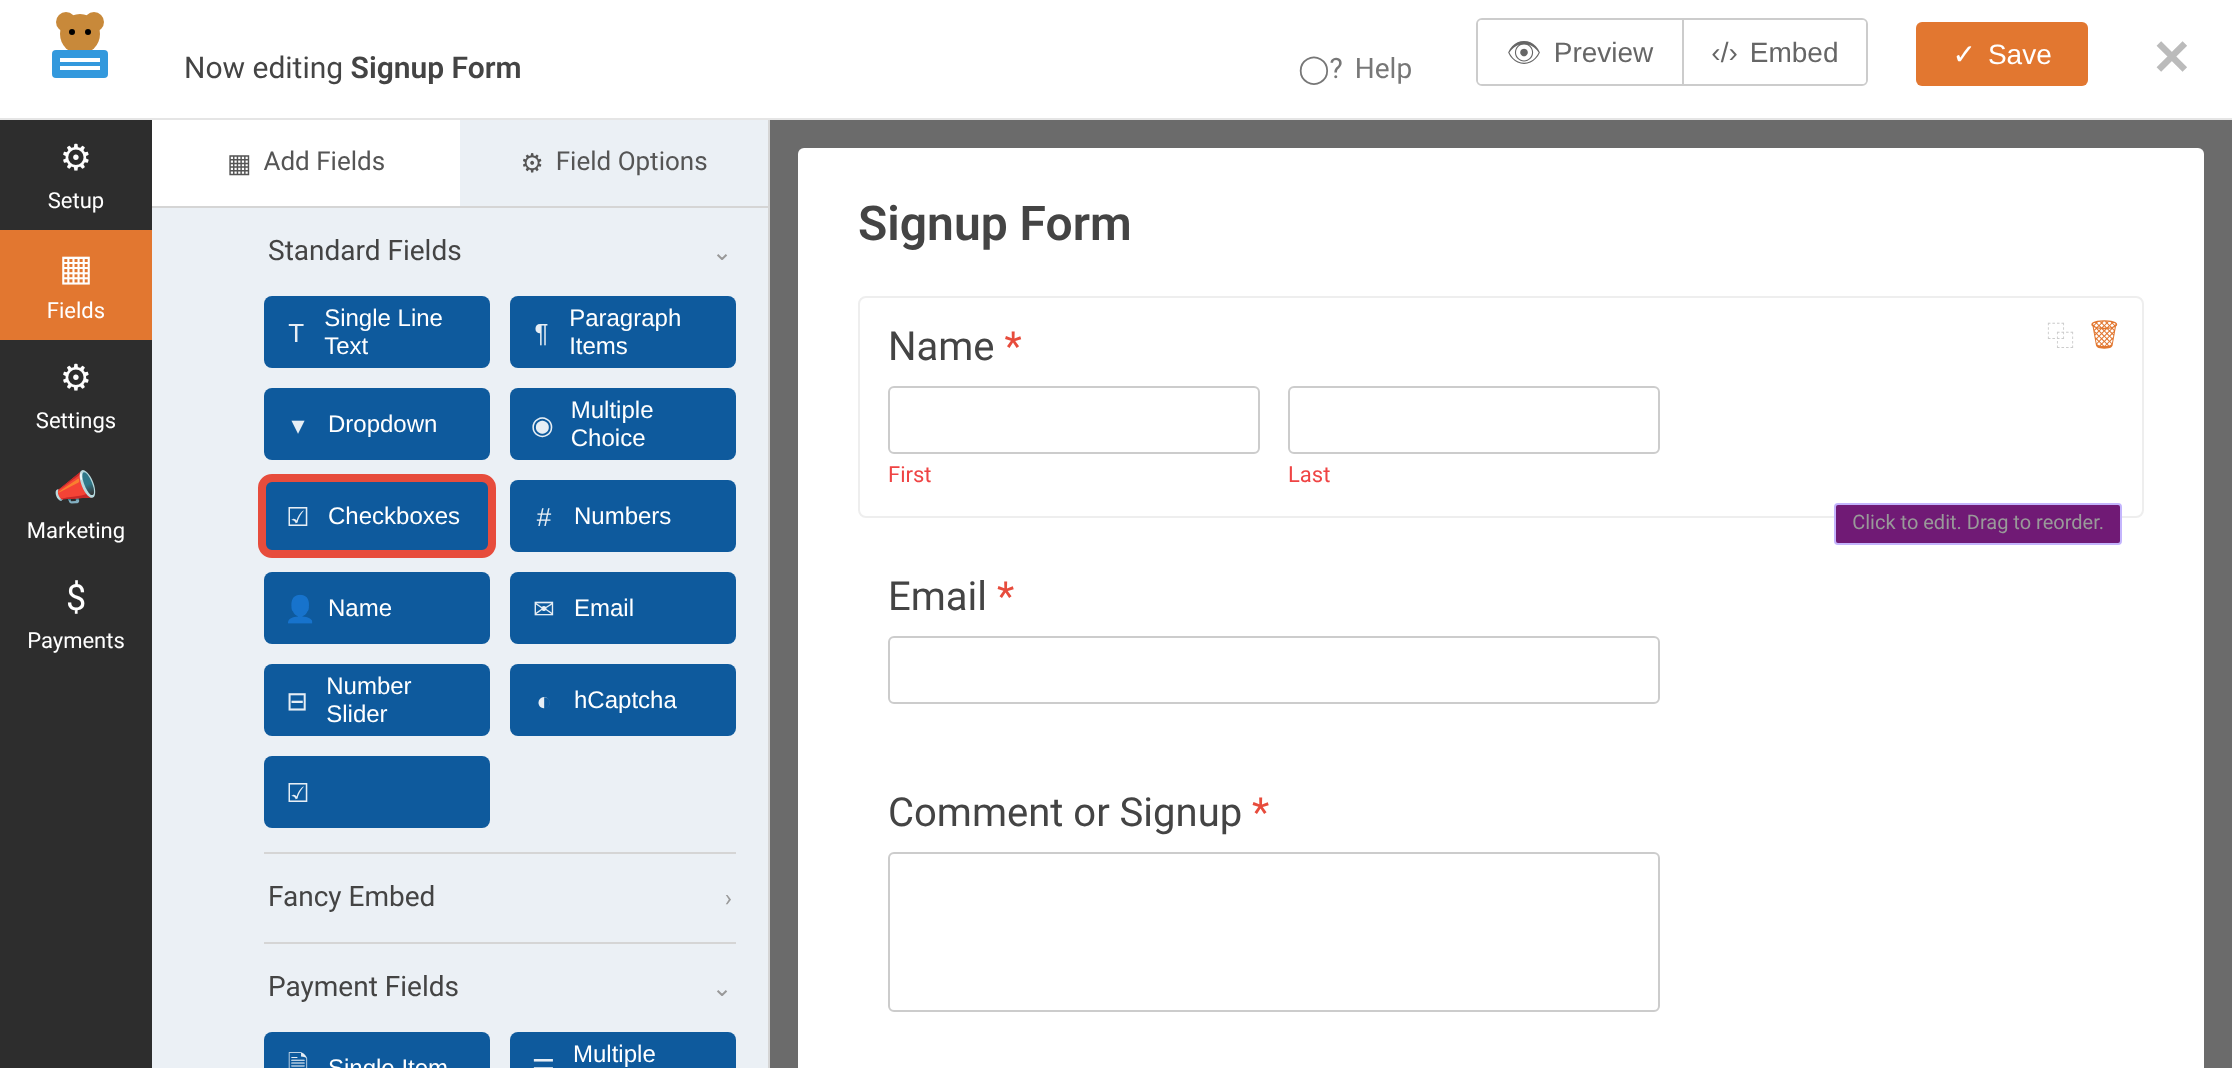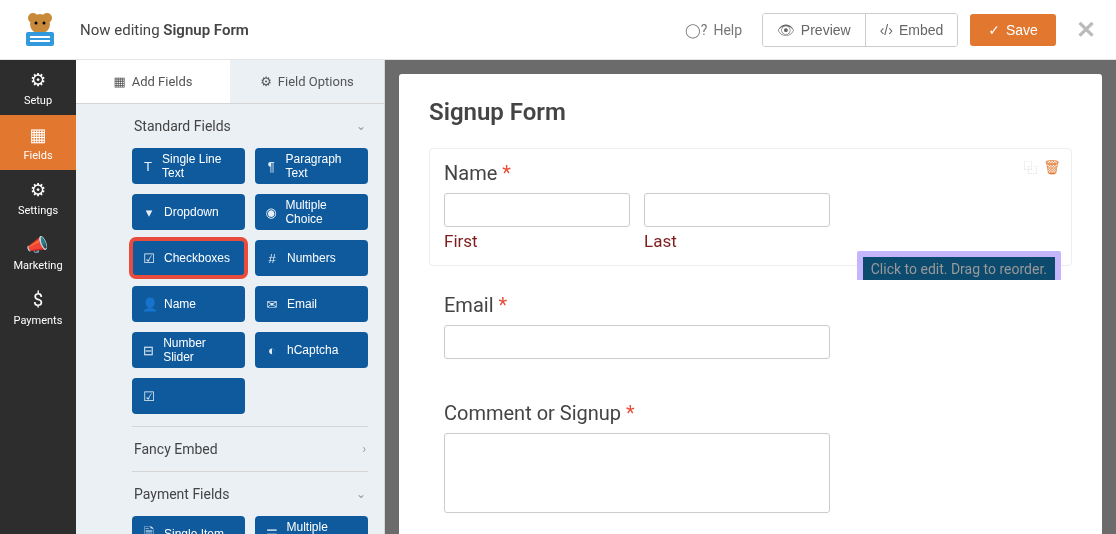--- a/index.html
+++ b/index.html
@@ -1,18 +1,18 @@
 <!DOCTYPE html>
 <html><head>
   <meta charset="utf-8">
   <style>
     * { box-sizing: border-box; margin: 0; padding: 0; }
     body { font-family: -apple-system, BlinkMacSystemFont, "Segoe UI", Roboto, sans-serif; background: #fff; width: 1116px; height: 534px; overflow: hidden; position: relative; }
     
-    .topbar { height: 60px; display: flex; align-items: center; padding: 16px 20px; border-bottom: 1px solid #e5e5e5; }
+    .topbar { height: 60px; display: flex; align-items: flex-end; padding: 16px 20px; border-bottom: 1px solid #e5e5e5; gap: 12px; }
     .logo { width: 40px; height: 40px; margin-right: 20px; position: relative; }
     .logo svg { width: 100%; height: 100%; }
     .editing-text { font-size: 15px; color: #444; }
     .editing-text strong { font-weight: 600; }
     .top-spacer { flex: 1; }
     .help-link { display: flex; align-items: center; gap: 6px; color: #777; font-size: 14px; margin-right: 20px; cursor: pointer; }
     .btn-group { display: flex; border: 1px solid #ccc; border-radius: 3px; overflow: hidden; margin-right: 12px; }
     .btn-group-item { padding: 8px 14px; display: flex; align-items: center; gap: 6px; color: #666; font-size: 14px; cursor: pointer; background: #fff; border: none; }
     .btn-group-item + .btn-group-item { border-left: 1px solid #ccc; }
     .btn-save { background: #e27730; color: #fff; border: none; padding: 8px 18px; border-radius: 3px; font-size: 14px; display: flex; align-items: center; gap: 6px; cursor: pointer; }
@@ -44,27 +44,27 @@
     
     .preview-area { flex: 1; background: #6b6b6b; padding: 14px; overflow-y: auto; }
     .form-card { background: #fff; border-radius: 3px; padding: 24px 30px; min-height: 100%; }
     .form-title { font-size: 24px; color: #444; font-weight: 600; margin-bottom: 22px; }
     .field-wrap { background: #fff; border: 1px solid #eee; border-radius: 4px; padding: 12px 14px 14px; margin-bottom: 14px; position: relative; }
     .field-label { font-size: 20px; color: #444; margin-bottom: 8px; display: block; }
     .req { color: #e74c3c; }
     .name-cols { display: flex; gap: 14px; }
     .name-col { display: flex; flex-direction: column; }
     .name-col input { width: 186px; }
-    .sub-label { font-size: 17px; color: #7f1d1d; margin-top: 4px; }
+    .sub-label { font-size: 11px; color: #ef4444; margin-top: 4px; }
     .form-input { border: 1px solid #ccc; border-radius: 3px; padding: 8px; font-size: 14px; width: 386px; }
     .form-textarea { border: 1px solid #ccc; border-radius: 3px; padding: 8px; font-size: 14px; width: 386px; height: 80px; resize: none; }
     .field-actions { position: absolute; right: 10px; top: 10px; display: flex; gap: 6px; }
     .action-icon { color: #ccc; cursor: pointer; font-size: 14px; }
     .action-icon.trash { color: #e27730; }
-    .hover-tip { position: absolute; right: 10px; bottom: -4px; background: #0c4a6e; border: 6px solid #c4b5fd; color: #999; font-size: 14px; padding: 4px 8px; border-radius: 2px; transform: translateY(50%); }
+    .hover-tip { position: absolute; right: 10px; bottom: -4px; background: #701a75; border: 1px solid #c4b5fd; color: #999; font-size: 10px; padding: 4px 8px; border-radius: 2px; transform: translateY(50%); }
     .submit-btn { background: #888; color: #fff; border: none; padding: 10px 18px; border-radius: 3px; font-size: 14px; cursor: pointer; }
   </style>
 </head>
 <body>
 
 <div class="topbar">
   <div class="logo">
     <svg viewBox="0 0 40 40">
         <circle cx="20" cy="14" r="10" fill="#c8893a"></circle>
         <circle cx="13" cy="8" r="5" fill="#c8893a"></circle>
@@ -141,21 +141,21 @@
         <span>Standard Fields</span>
         <span class="chevron">⌄</span>
       </div>
       <div class="field-grid" id="standard-grid">
           <button class="field-btn">
             <span class="field-icon">T</span>
             <span>Single Line Text</span>
           </button>
           <button class="field-btn">
             <span class="field-icon">¶</span>
-            <span>Paragraph Text</span>
+            <span>Paragraph Items</span>
           </button>
           <button class="field-btn">
             <span class="field-icon">▾</span>
             <span>Dropdown</span>
           </button>
           <button class="field-btn">
             <span class="field-icon">◉</span>
             <span>Multiple Choice</span>
           </button>
           <button class="field-btn highlighted">

